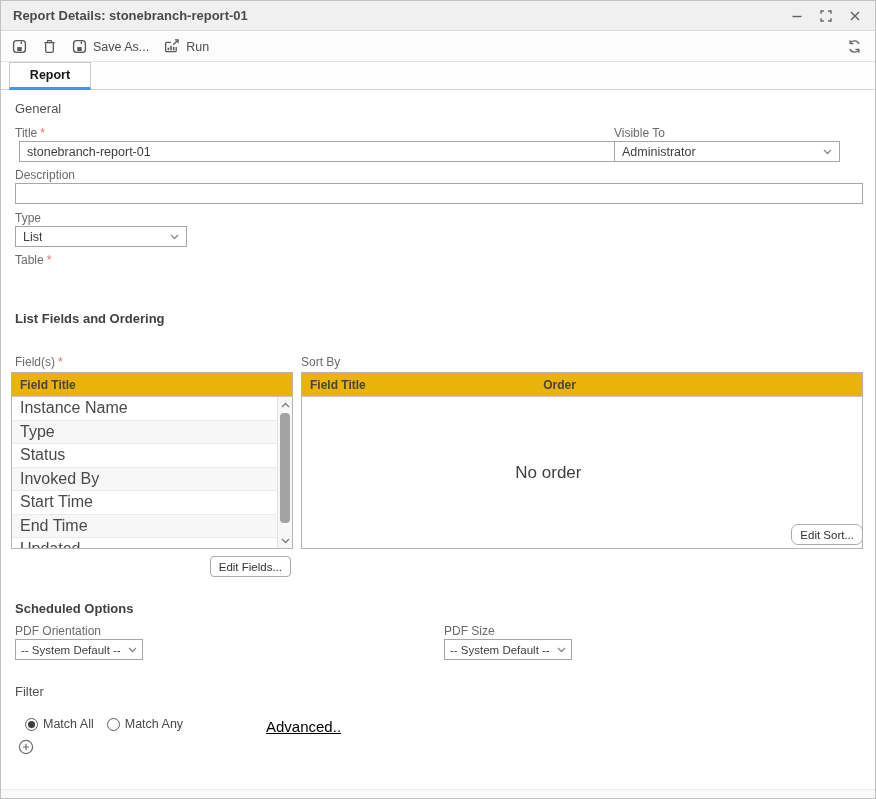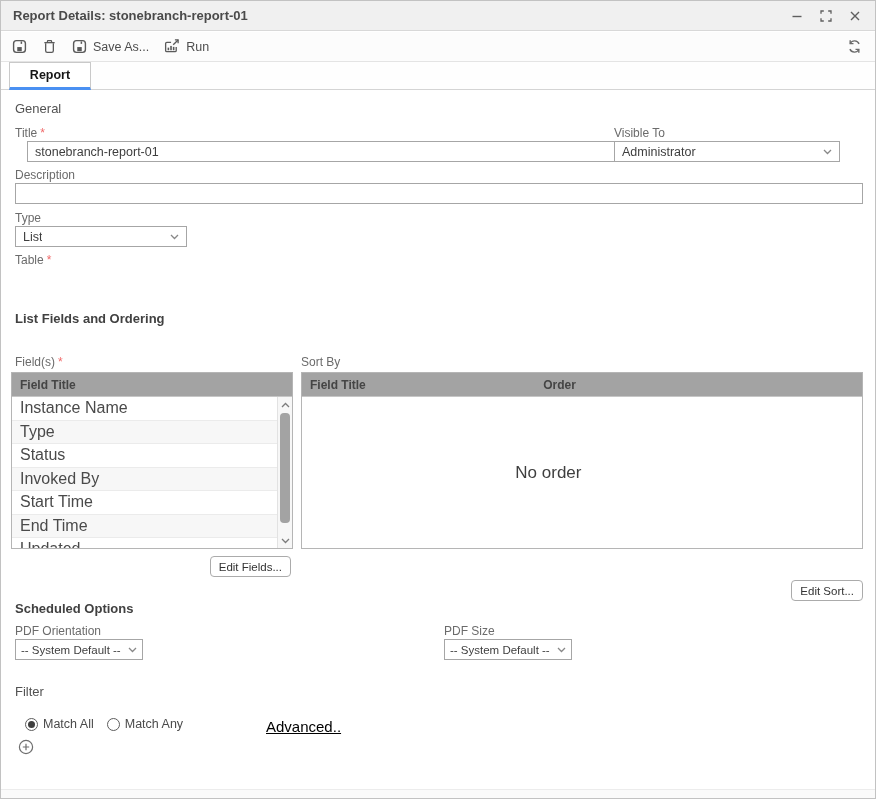--- a/index.html
+++ b/index.html
@@ -34,52 +34,52 @@
   .heading.soft { font-weight:500; color:#525252; }
   .heading.strong { font-weight:700; color:#414141; }
 
   .textbox, .selectbox { position:absolute; height:21px; border:1px solid #a6a6a6; background:#fff;
        font-size:12.5px; color:#3e3e3e; padding:0 7px; display:flex; align-items:center; font-family:inherit; }
   input.textbox { display:block; line-height:19px; }
   .selectbox { justify-content:space-between; cursor:default; }
   .selectbox .val { overflow:hidden; white-space:nowrap; }
   .selectbox svg { flex:none; margin-left:4px; }
 
-  #title-input { left:26px; top:140px; width:626px; }
+  #title-input { left:18px; top:140px; width:626px; }
   #visibleto-select { left:613px; top:140px; width:226px; }
   #desc-input { left:14px; top:182px; width:848px; }
   #type-select { left:14px; top:225px; width:172px; }
   #table-select { left:14px; top:267px; width:592px; border-radius:4px; border-color:#8f8f8f; color:#4a4a4a; }
   #pdfori-select { left:14px; top:638px; width:128px; font-size:11.5px; padding:0 5px; }
   #pdfsize-select { left:443px; top:638px; width:128px; font-size:11.5px; padding:0 5px; }
 
   
   .grid-table { position:absolute; border:1px solid #b5b5b5; background:#fff; }
   #fields-table { left:10px; top:371px; width:282px; height:177px; }
   #sort-table { left:300px; top:371px; width:562px; height:177px; }
-  .grid-header { height:24px; background:#a3a3a3; border-bottom:1px solid #c6c6c6; display:flex; align-items:center;
+  .grid-header { height:24px; background:#eab308; border-bottom:1px solid #c6c6c6; display:flex; align-items:center;
                  font-weight:700; font-size:12px; color:#454545; padding:0 8px; position:relative; }
   #sort-order-header { position:absolute; left:46%; transform:translateX(-50%); }
   .grid-body { position:relative; height:151px; overflow:hidden; }
   .frow { height:23.5px; display:flex; align-items:center; padding:0 8px; font-size:16px; color:#4a4a4a;
           border-bottom:1px solid #ebebeb; width:calc(100% - 15px); }
   .frow:nth-child(even) { background:#f7f7f7; }
   #no-order { position:absolute; left:44%; top:50%; transform:translate(-50%,-50%); font-size:17px; color:#3f3f3f; }
 
   
   #fields-scrollbar { position:absolute; top:0; right:0; width:15px; height:100%; background:#f7f7f7; border-left:1px solid #e2e2e2; }
   .scroll-btn { position:absolute; left:0; width:100%; height:15px; display:flex; align-items:center; justify-content:center; }
   #scroll-up { top:0; } #scroll-down { bottom:0; }
   #scroll-thumb { position:absolute; left:2px; top:16px; width:10px; height:110px; background:#a3a3a3; border-radius:4px; }
 
   
   .btn { position:absolute; height:21px; border:1px solid #ababab; border-radius:4px; background:#fff;
          font-size:11.5px; color:#333; padding:0 8px; font-family:inherit; display:flex; align-items:center; cursor:default; }
   #edit-fields-btn { top:555px; right:584px; }
-  #edit-sort-btn { top:579px; right:12px; }
+  #edit-sort-btn { top:523px; right:12px;border-radius:7px; }
 
   
   #filter-row { position:absolute; left:24px; top:716px; display:flex; align-items:center; }
   .radio { width:13px; height:13px; border:1.5px solid #5d5d5d; border-radius:50%; display:inline-block; position:relative; flex:none; }
   .radio.checked::after { content:""; position:absolute; inset:2px; background:#3f3f3f; border-radius:50%; }
   .radio-label { font-size:12.5px; color:#4a4a4a; margin-left:5px; }
   .radio-gap { width:13px; }
   #advanced-link { position:absolute; left:265px; top:717px; font-size:15px; color:#000000; text-decoration:underline; cursor:pointer; }
   #add-filter-btn { position:absolute; left:17px; top:738px; width:16px; height:16px; }
 

